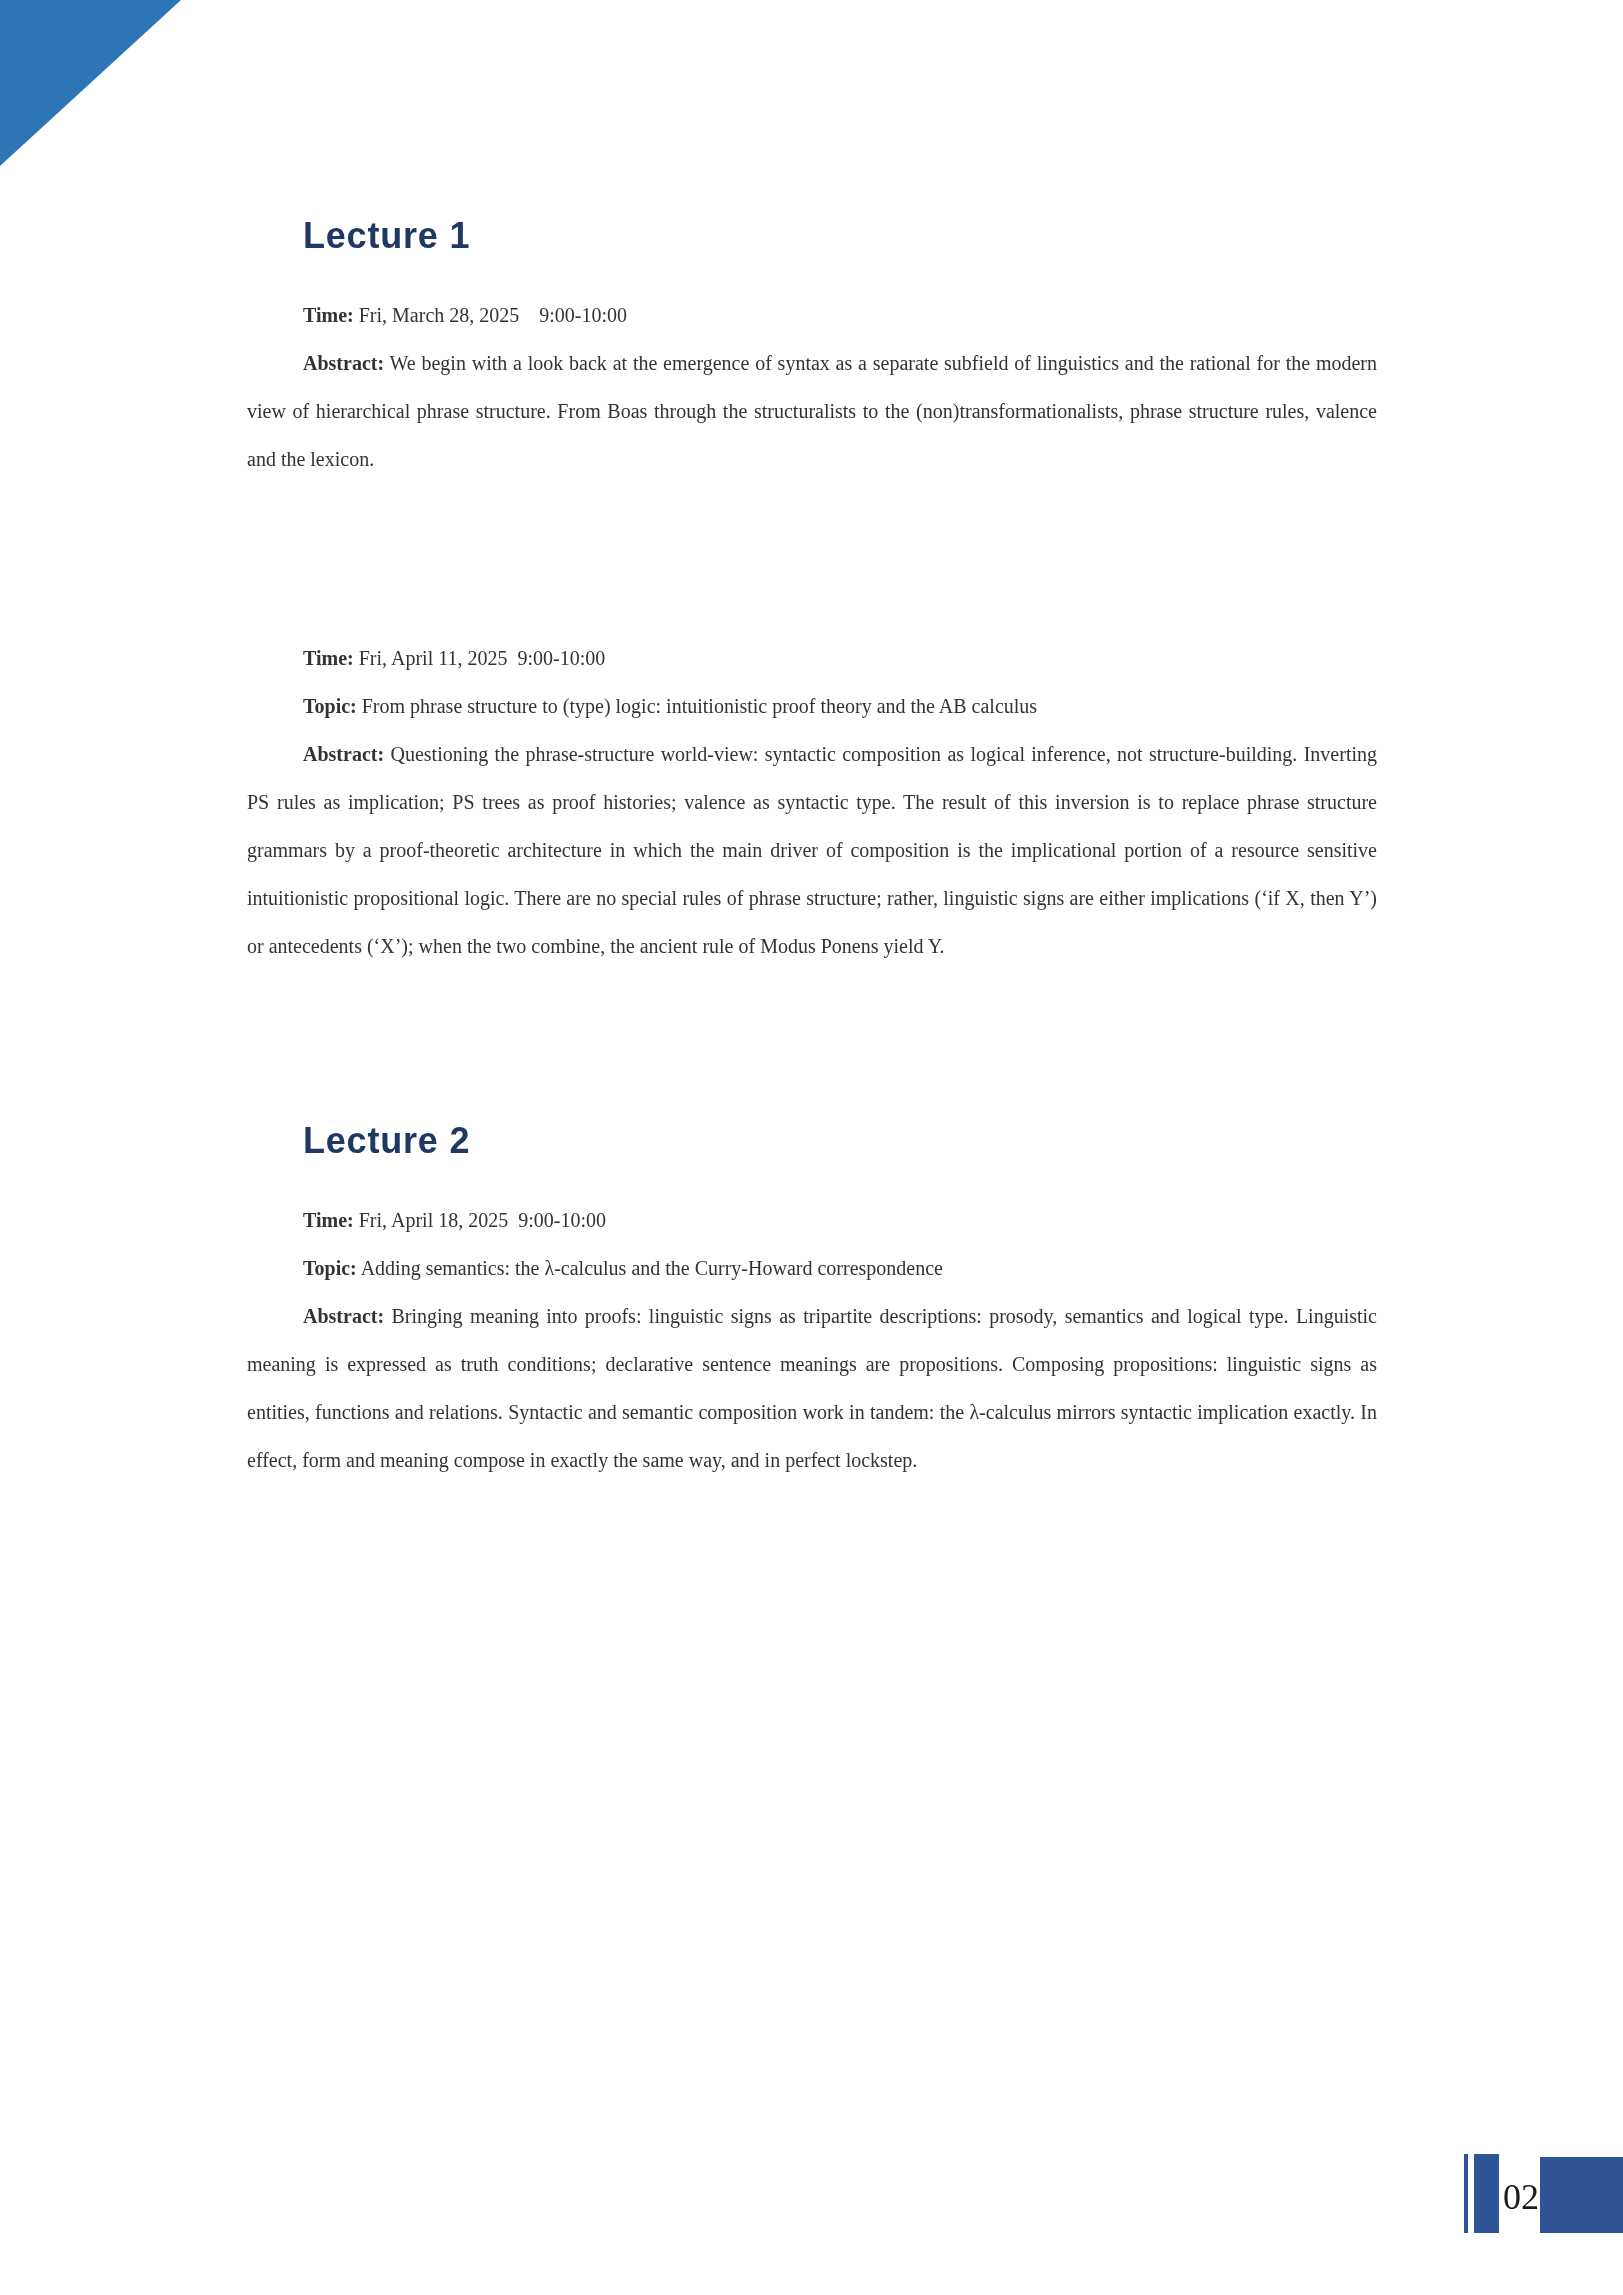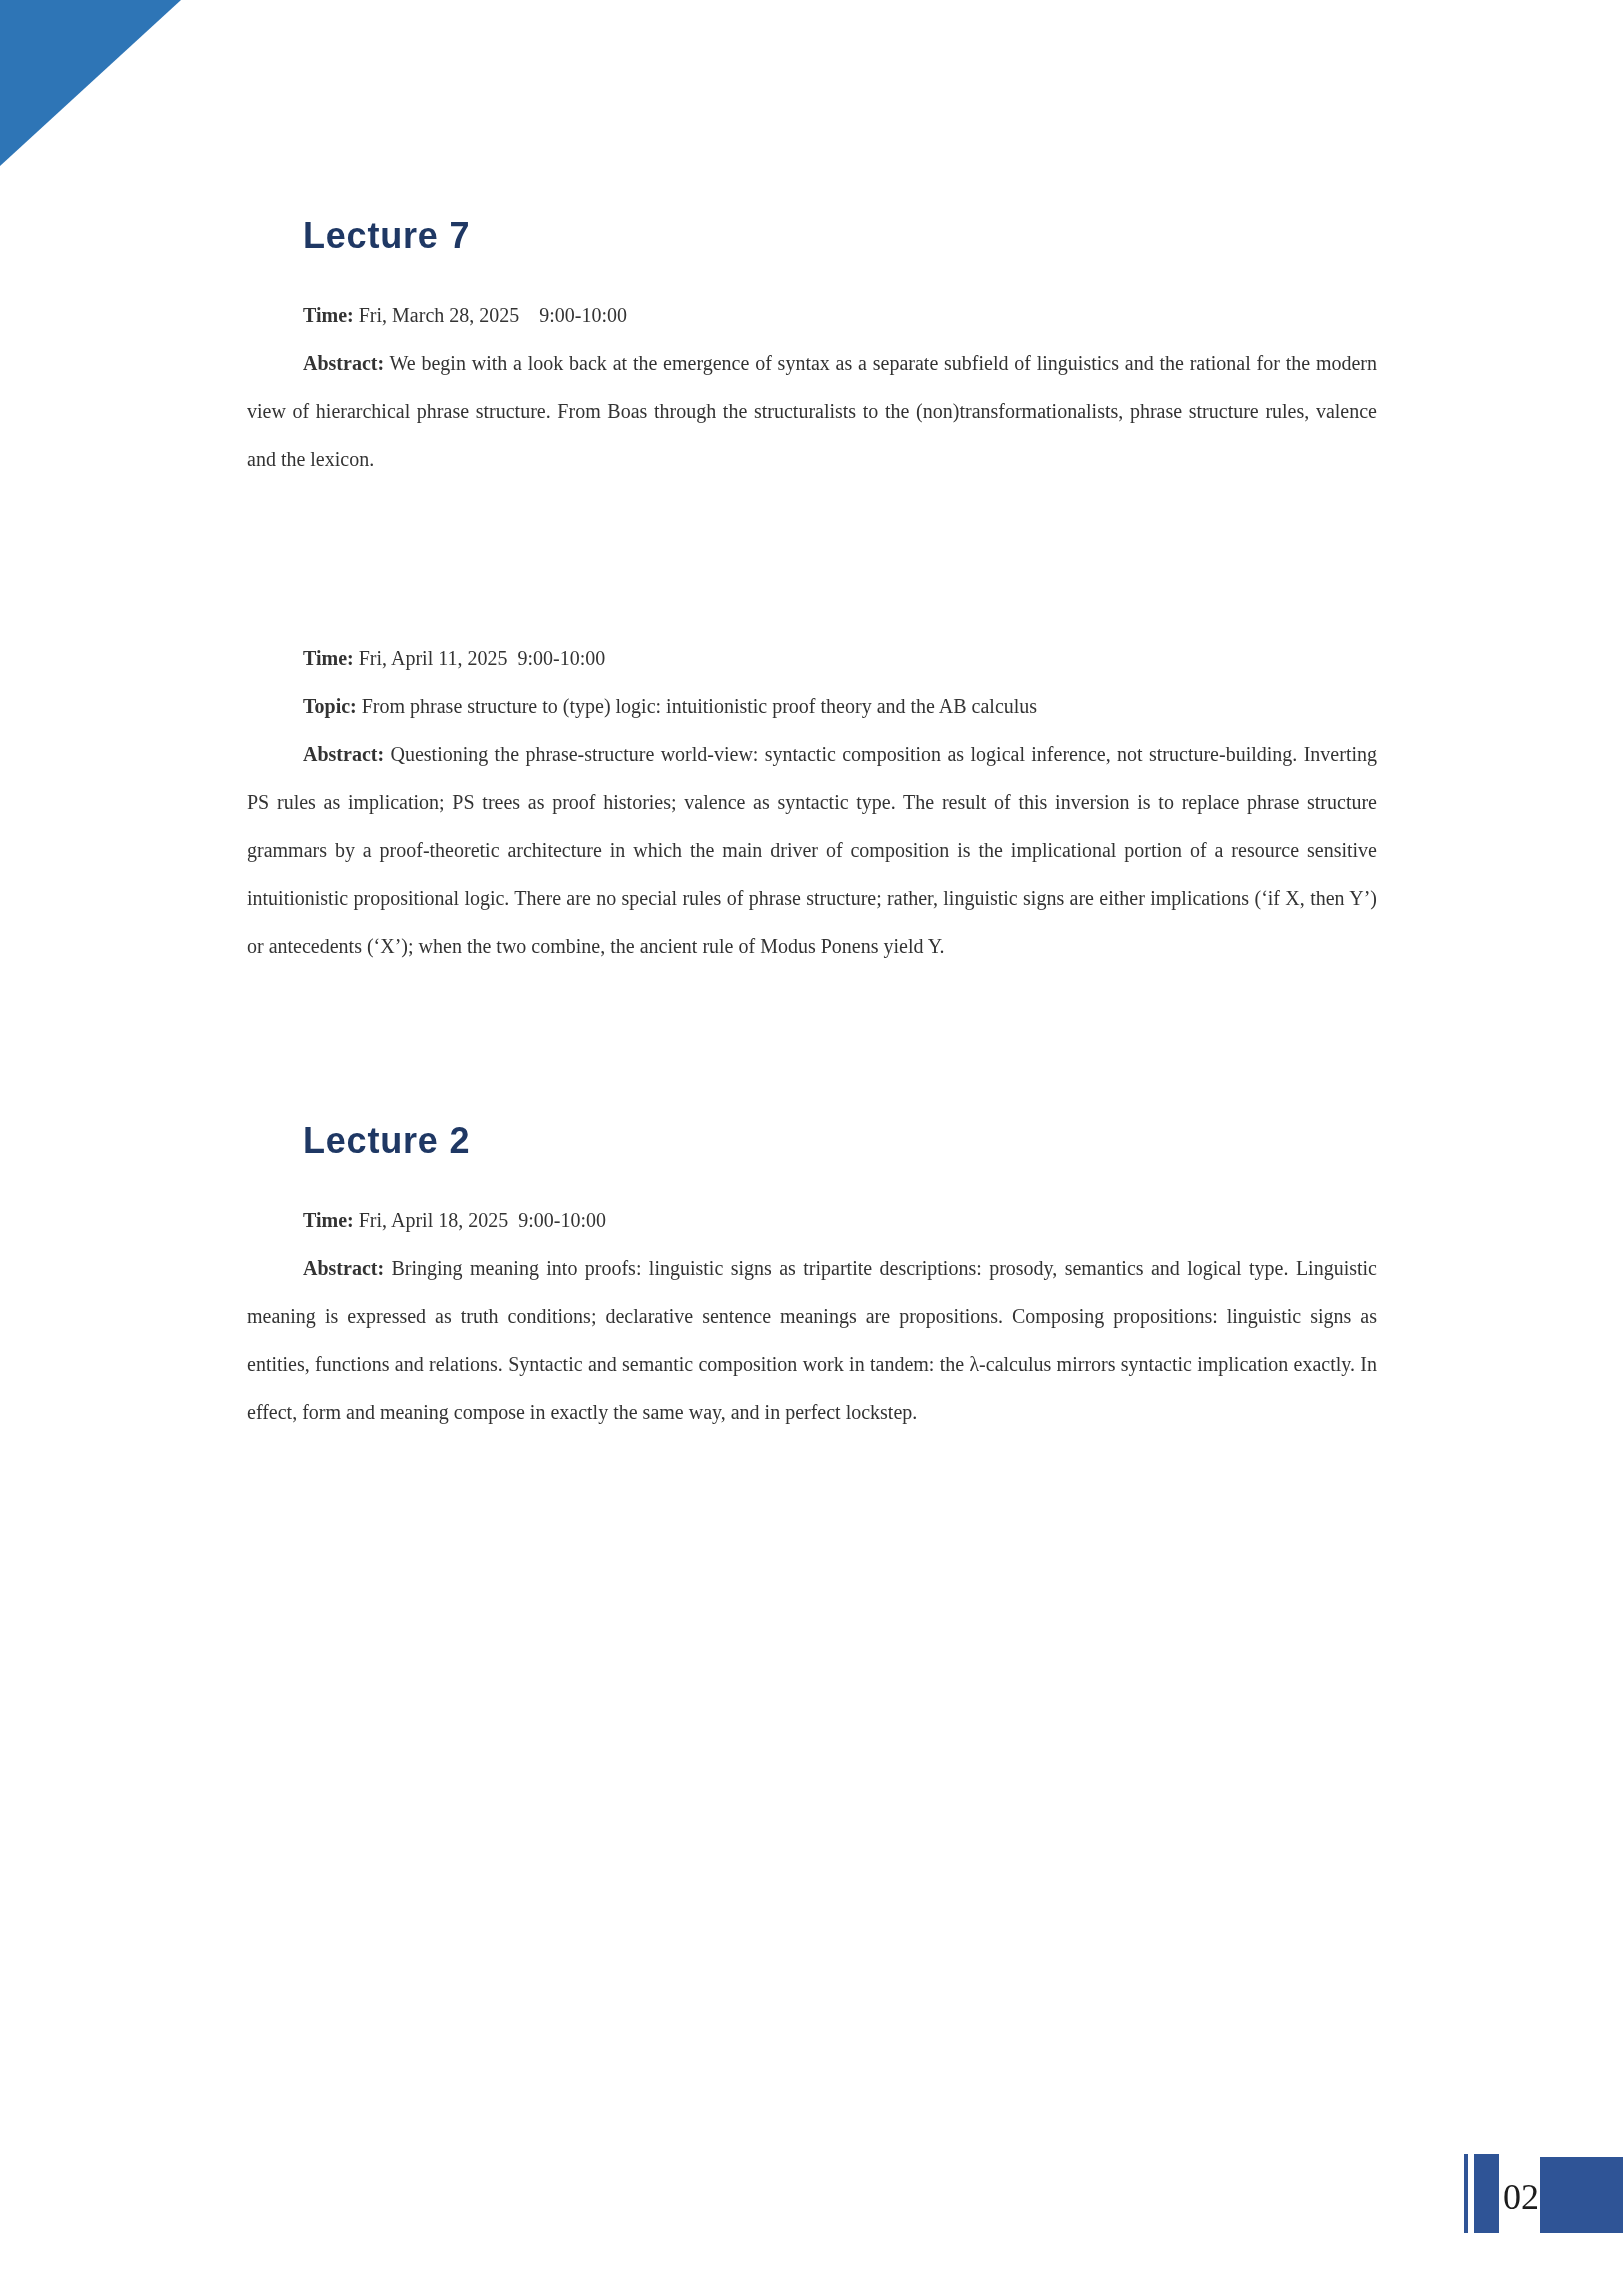--- a/index.html
+++ b/index.html
@@ -82,34 +82,35 @@
 </head>
 <body>
 
 <div class="page">
 
   <div class="corner-triangle"></div>
 
   <div class="content">
 
     <section class="lecture">
-      <h2 class="lecture-title">Lecture 7</h2>
+      <h2 class="lecture-title">Lecture 1</h2>
       <p class="para"><span class="label">Time:</span> <span class="pre">Fri, March 28, 2025    9:00-10:00</span></p>
       <p class="para"><span class="label">Abstract:</span> <span>We begin with a look back at the emergence of syntax as a separate subfield of linguistics and the rational for the modern view of hierarchical phrase structure. From Boas through the structuralists to the (non)transformationalists, phrase structure rules, valence and the lexicon.</span></p>
     </section>
 
     <section class="lecture">
       <p class="para"><span class="label">Time:</span> <span class="pre">Fri, April 11, 2025  9:00-10:00</span></p>
       <p class="para"><span class="label">Topic:</span> <span>From phrase structure to (type) logic: intuitionistic proof theory and the AB calculus</span></p>
       <p class="para"><span class="label">Abstract:</span> <span>Questioning the phrase-structure world-view: syntactic composition as logical inference, not structure-building. Inverting PS rules as implication; PS trees as proof histories; valence as syntactic type. The result of this inversion is to replace phrase structure grammars by a proof-theoretic architecture in which the main driver of composition is the implicational portion of a resource sensitive intuitionistic propositional logic. There are no special rules of phrase structure; rather, linguistic signs are either implications (‘if X, then Y’) or antecedents (‘X’); when the two combine, the ancient rule of Modus Ponens yield Y.</span></p>
     </section>
 
     <section class="lecture">
       <h2 class="lecture-title">Lecture 2</h2>
       <p class="para"><span class="label">Time:</span> <span class="pre">Fri, April 18, 2025  9:00-10:00</span></p>
+      <p class="para"><span class="label">Topic:</span> <span>Adding semantics: the λ-calculus and the Curry-Howard correspondence</span></p>
       <p class="para"><span class="label">Abstract:</span> <span>Bringing meaning into proofs: linguistic signs as tripartite descriptions: prosody, semantics and logical type. Linguistic meaning is expressed as truth conditions; declarative sentence meanings are propositions. Composing propositions: linguistic signs as entities, functions and relations. Syntactic and semantic composition work in tandem: the λ-calculus mirrors syntactic implication exactly. In effect, form and meaning compose in exactly the same way, and in perfect lockstep.</span></p>
     </section>
 
   </div>
 
   <div class="footer-bar-thin"></div>
   <div class="footer-bar-thick"></div>
   <div class="page-number">02</div>
   <div class="footer-rect"></div>
 

